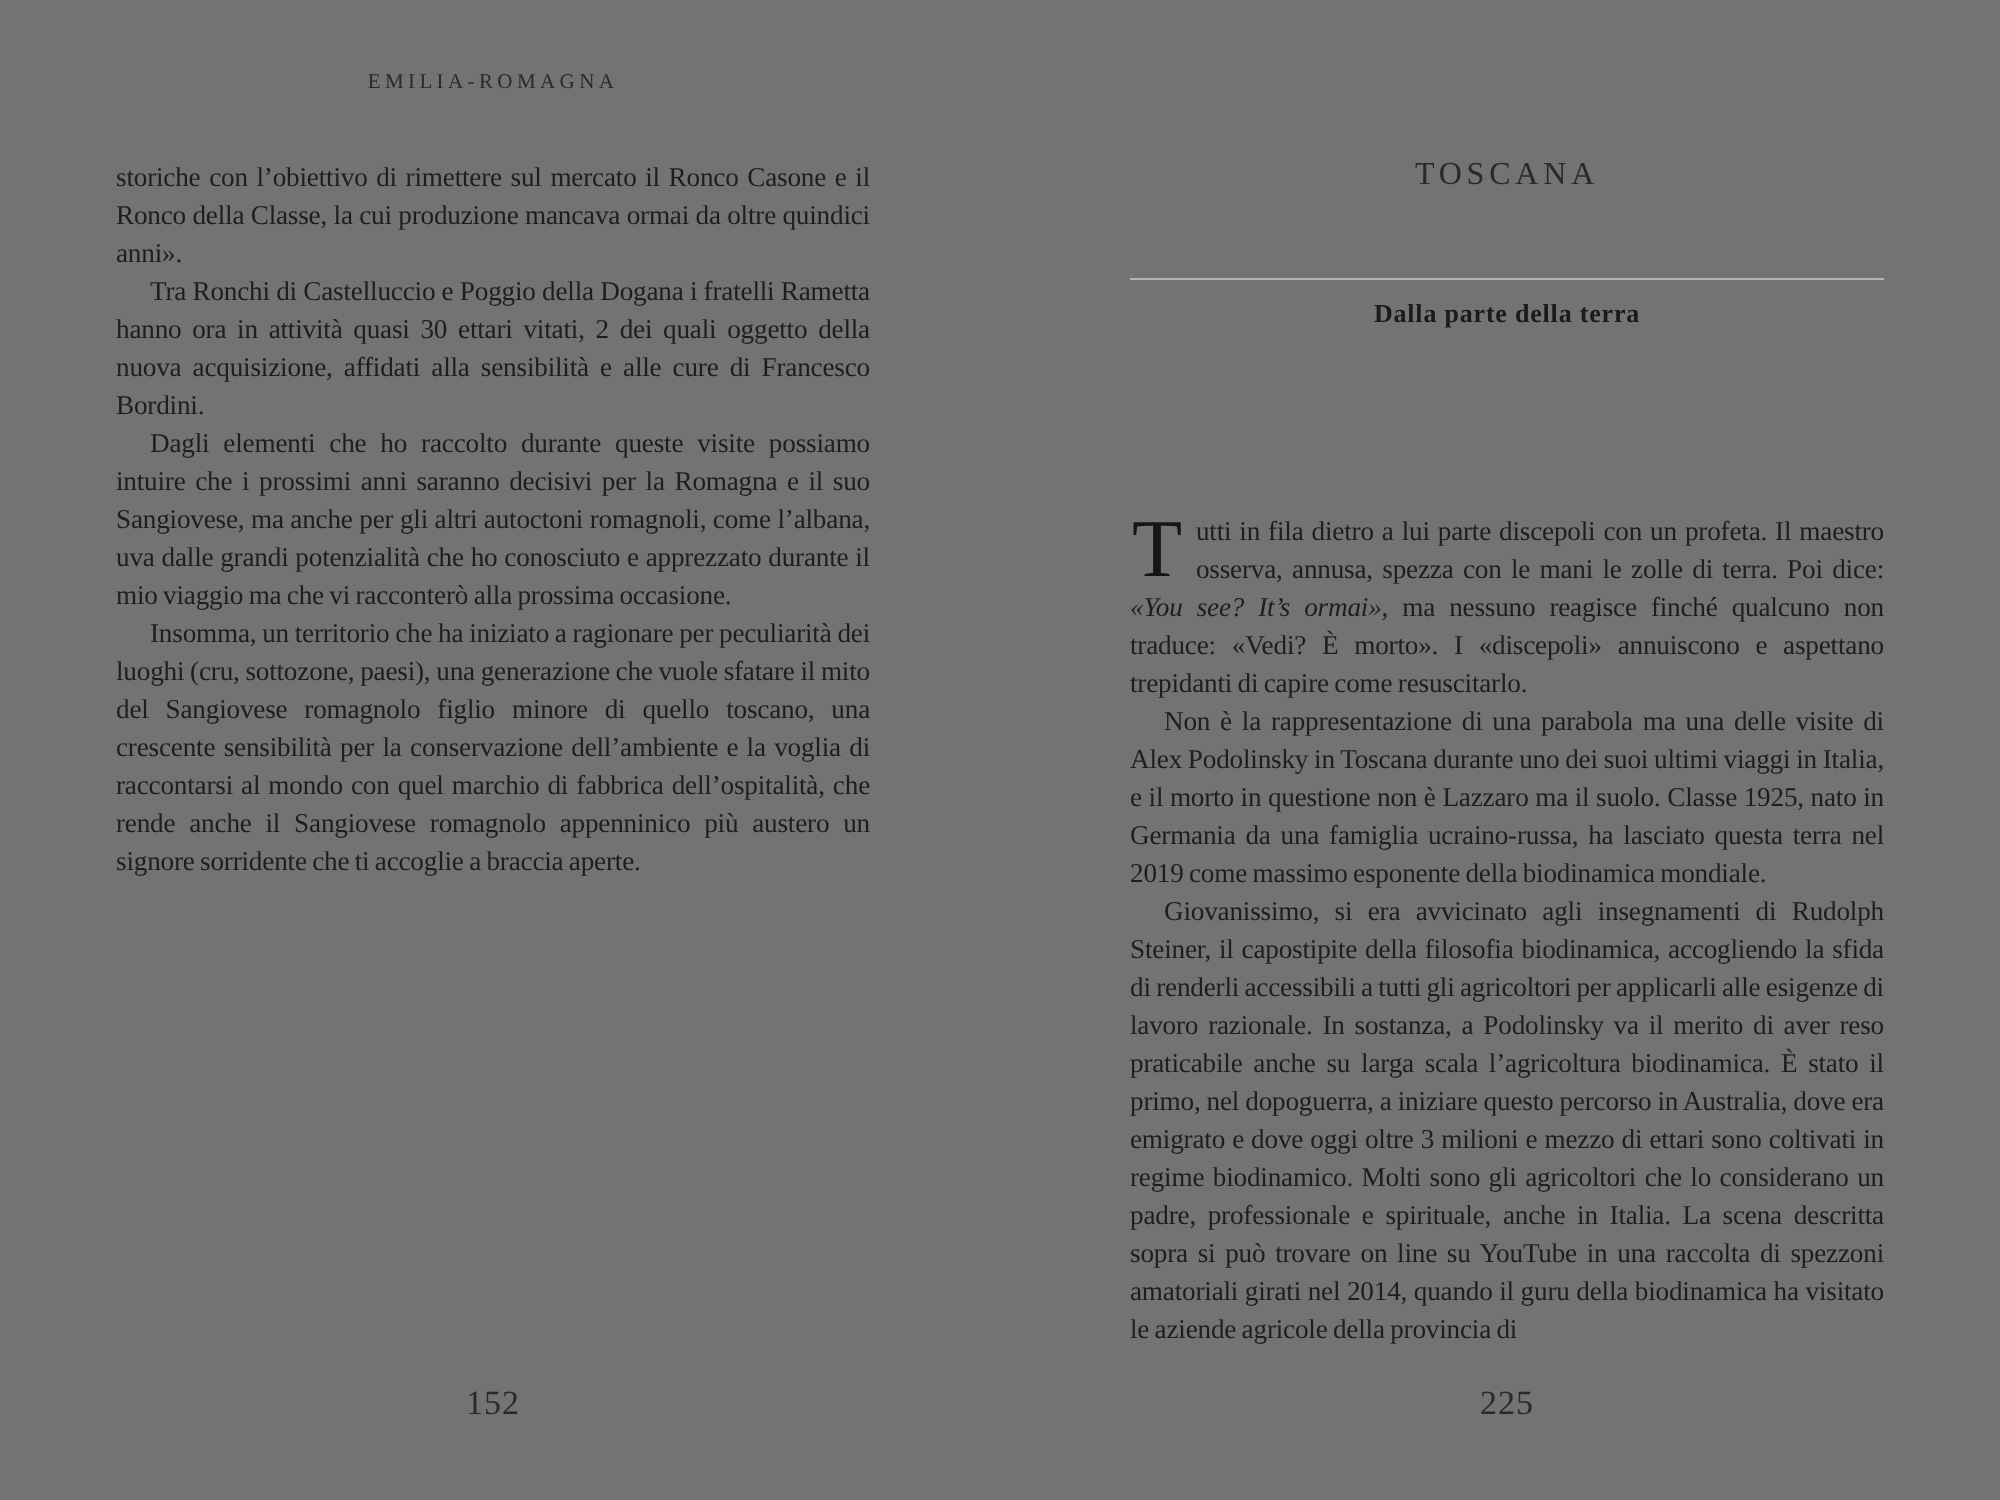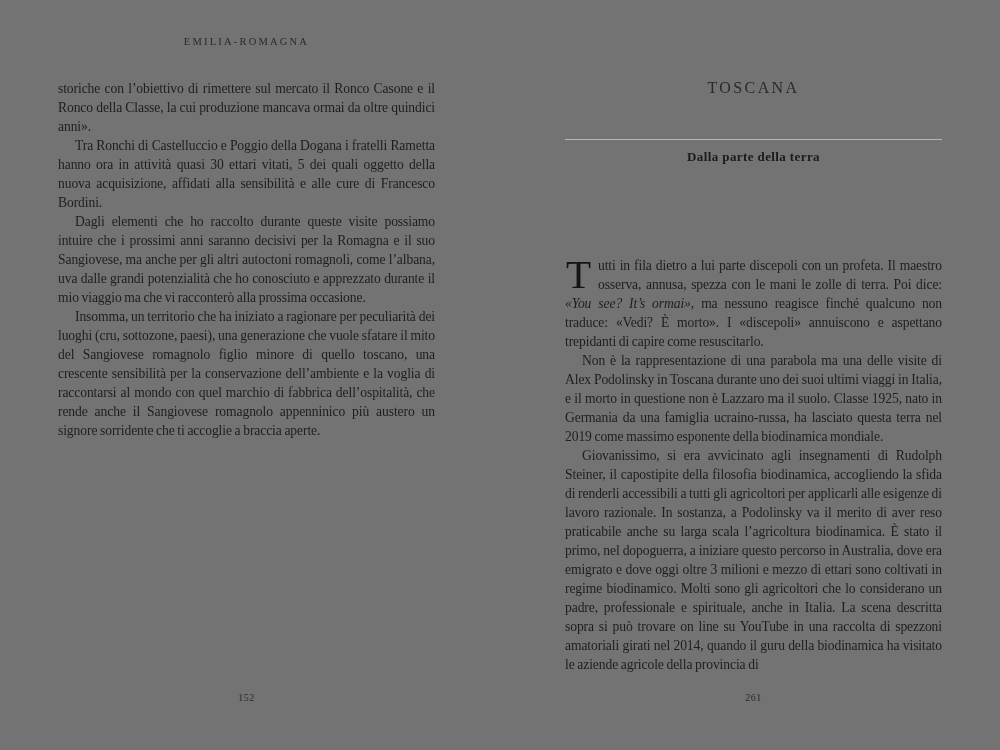--- a/index.html
+++ b/index.html
@@ -117,36 +117,36 @@
   }
   .italic { font-style: italic; }
 
   
   .folio {
     position: absolute;
     top: 692px;
     left: 0;
     width: 100%;
     text-align: center;
-    font-size: 10px;
+    font-size: 17px;
     letter-spacing: 0.5px;
     color: #2a2a28;
   }
 </style>
 </head>
 <body>
 
 <div class="spread">
 
   <div class="page page-left">
     <div class="running-head">EMILIA-ROMAGNA</div>
 
     <div class="body-text lp-body">
       <p>storiche con l’obiettivo di rimettere sul mercato il Ronco Casone e il Ronco della Classe, la cui produzione mancava ormai da oltre quindici anni».</p>
-      <p class="para-indent">Tra Ronchi di Castelluccio e Poggio della Dogana i fratelli Rametta hanno ora in attività quasi 30 ettari vitati, 5 dei quali oggetto della nuova acquisizione, affidati alla sensibilità e alle cure di Francesco Bordini.</p>
+      <p class="para-indent">Tra Ronchi di Castelluccio e Poggio della Dogana i fratelli Rametta hanno ora in attività quasi 30 ettari vitati, 2 dei quali oggetto della nuova acquisizione, affidati alla sensibilità e alle cure di Francesco Bordini.</p>
       <p class="para-indent">Dagli elementi che ho raccolto durante queste visite possiamo intuire che i prossimi anni saranno decisivi per la Romagna e il suo Sangiovese, ma anche per gli altri autoctoni romagnoli, come l’albana, uva dalle grandi potenzialità che ho conosciuto e apprezzato durante il mio viaggio ma che vi racconterò alla prossima occasione.</p>
       <p class="para-indent">Insomma, un territorio che ha iniziato a ragionare per peculiarità dei luoghi (cru, sottozone, paesi), una generazione che vuole sfatare il mito del Sangiovese romagnolo figlio minore di quello toscano, una crescente sensibilità per la conservazione dell’ambiente e la voglia di raccontarsi al mondo con quel marchio di fabbrica dell’ospitalità, che rende anche il Sangiovese romagnolo appenninico più austero un signore sorridente che ti accoglie a braccia aperte.</p>
     </div>
 
     <div class="folio">152</div>
   </div>
 
   <div class="page page-right">
     <div class="region-label">TOSCANA</div>
 
@@ -156,16 +156,16 @@
     <h2 class="chapter-subtitle">Dalla parte della terra</h2>
 
     <div class="body-text rp-body">
       <p>
         <span class="drop-cap">T</span><span>utti in fila dietro a lui parte discepoli con un profeta. Il maestro osserva, annusa, spezza con le mani le zolle di terra. Poi dice: </span><span class="italic">«You see? It’s ormai»</span><span>, ma nessuno reagisce finché qualcuno non traduce: «Vedi? È morto». I «discepoli» annuiscono e aspettano trepidanti di capire come resuscitarlo.</span>
       </p>
       <p class="para-indent">Non è la rappresentazione di una parabola ma una delle visite di Alex Podolinsky in Toscana durante uno dei suoi ultimi viaggi in Italia, e il morto in questione non è Lazzaro ma il suolo. Classe 1925, nato in Germania da una famiglia ucraino-russa, ha lasciato questa terra nel 2019 come massimo esponente della biodinamica mondiale.</p>
       <p class="para-indent">Giovanissimo, si era avvicinato agli insegnamenti di Rudolph Steiner, il capostipite della filosofia biodinamica, accogliendo la sfida di renderli accessibili a tutti gli agricoltori per applicarli alle esigenze di lavoro razionale. In sostanza, a Podolinsky va il merito di aver reso praticabile anche su larga scala l’agricoltura biodinamica. È stato il primo, nel dopoguerra, a iniziare questo percorso in Australia, dove era emigrato e dove oggi oltre 3 milioni e mezzo di ettari sono coltivati in regime biodinamico. Molti sono gli agricoltori che lo considerano un padre, professionale e spirituale, anche in Italia. La scena descritta sopra si può trovare on line su YouTube in una raccolta di spezzoni amatoriali girati nel 2014, quando il guru della biodinamica ha visitato le aziende agricole della provincia di</p>
     </div>
 
-    <div class="folio">261</div>
+    <div class="folio">225</div>
   </div>
 
 </div>
 
 </body></html>

